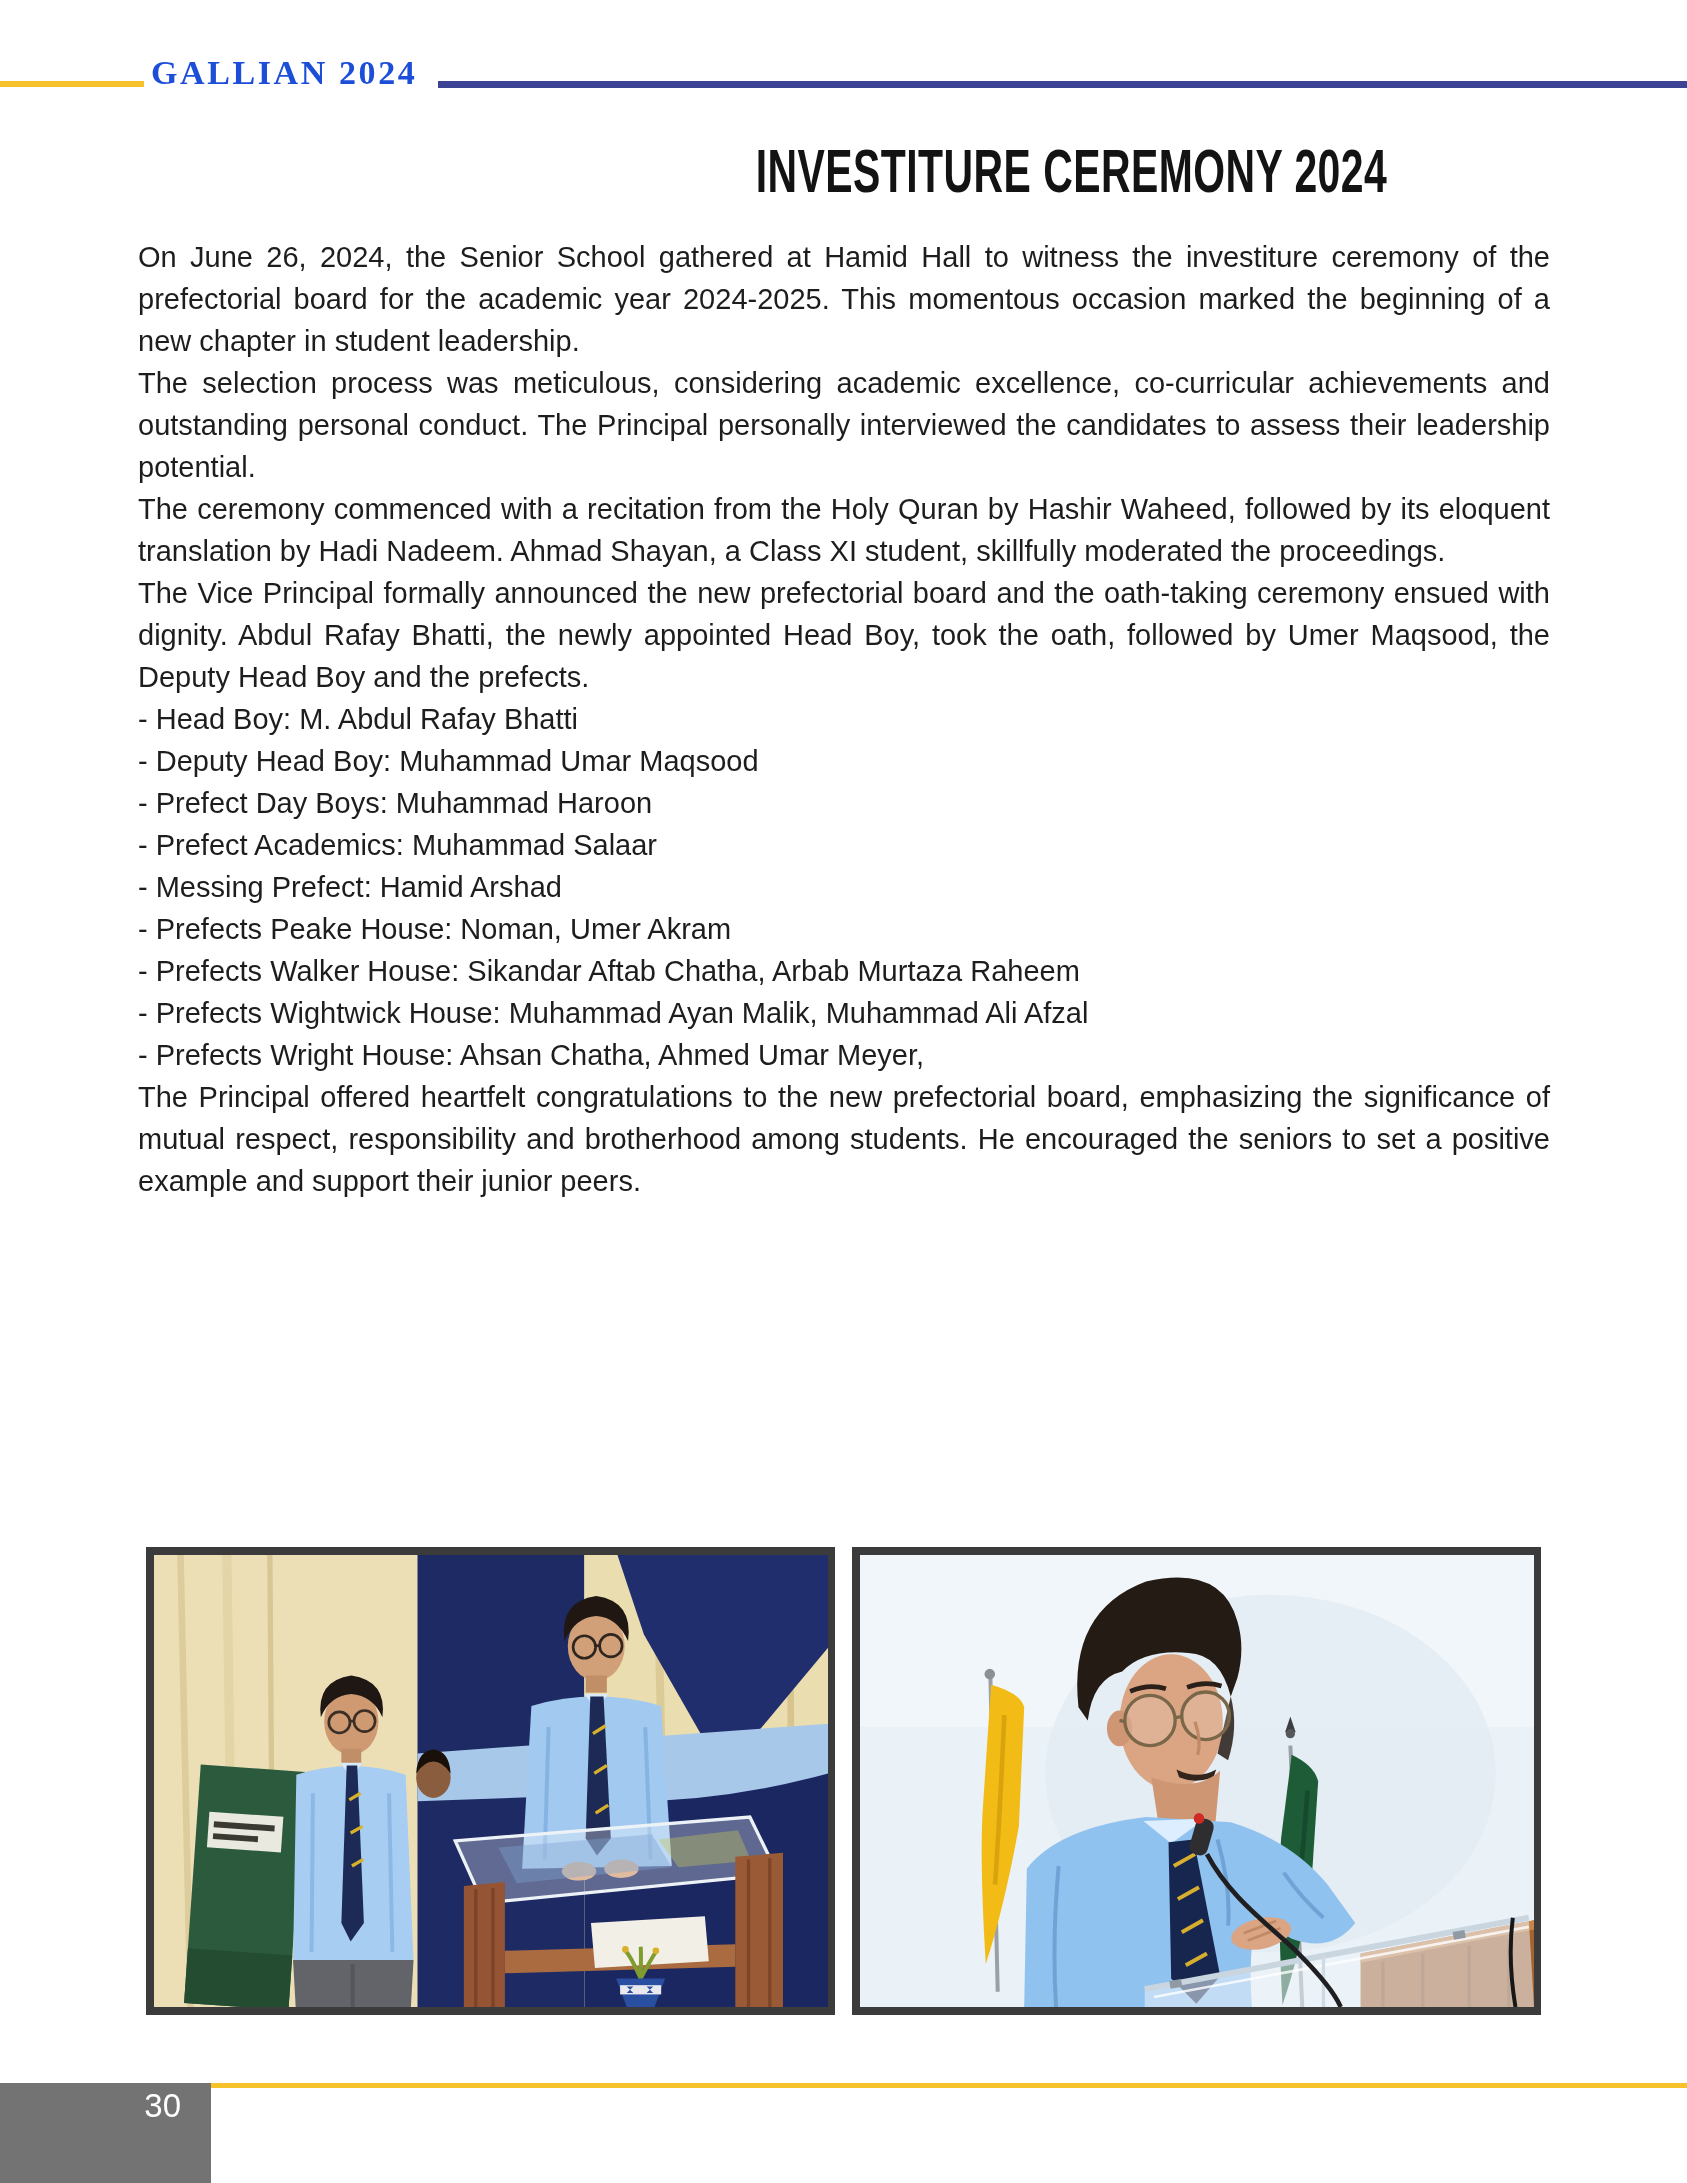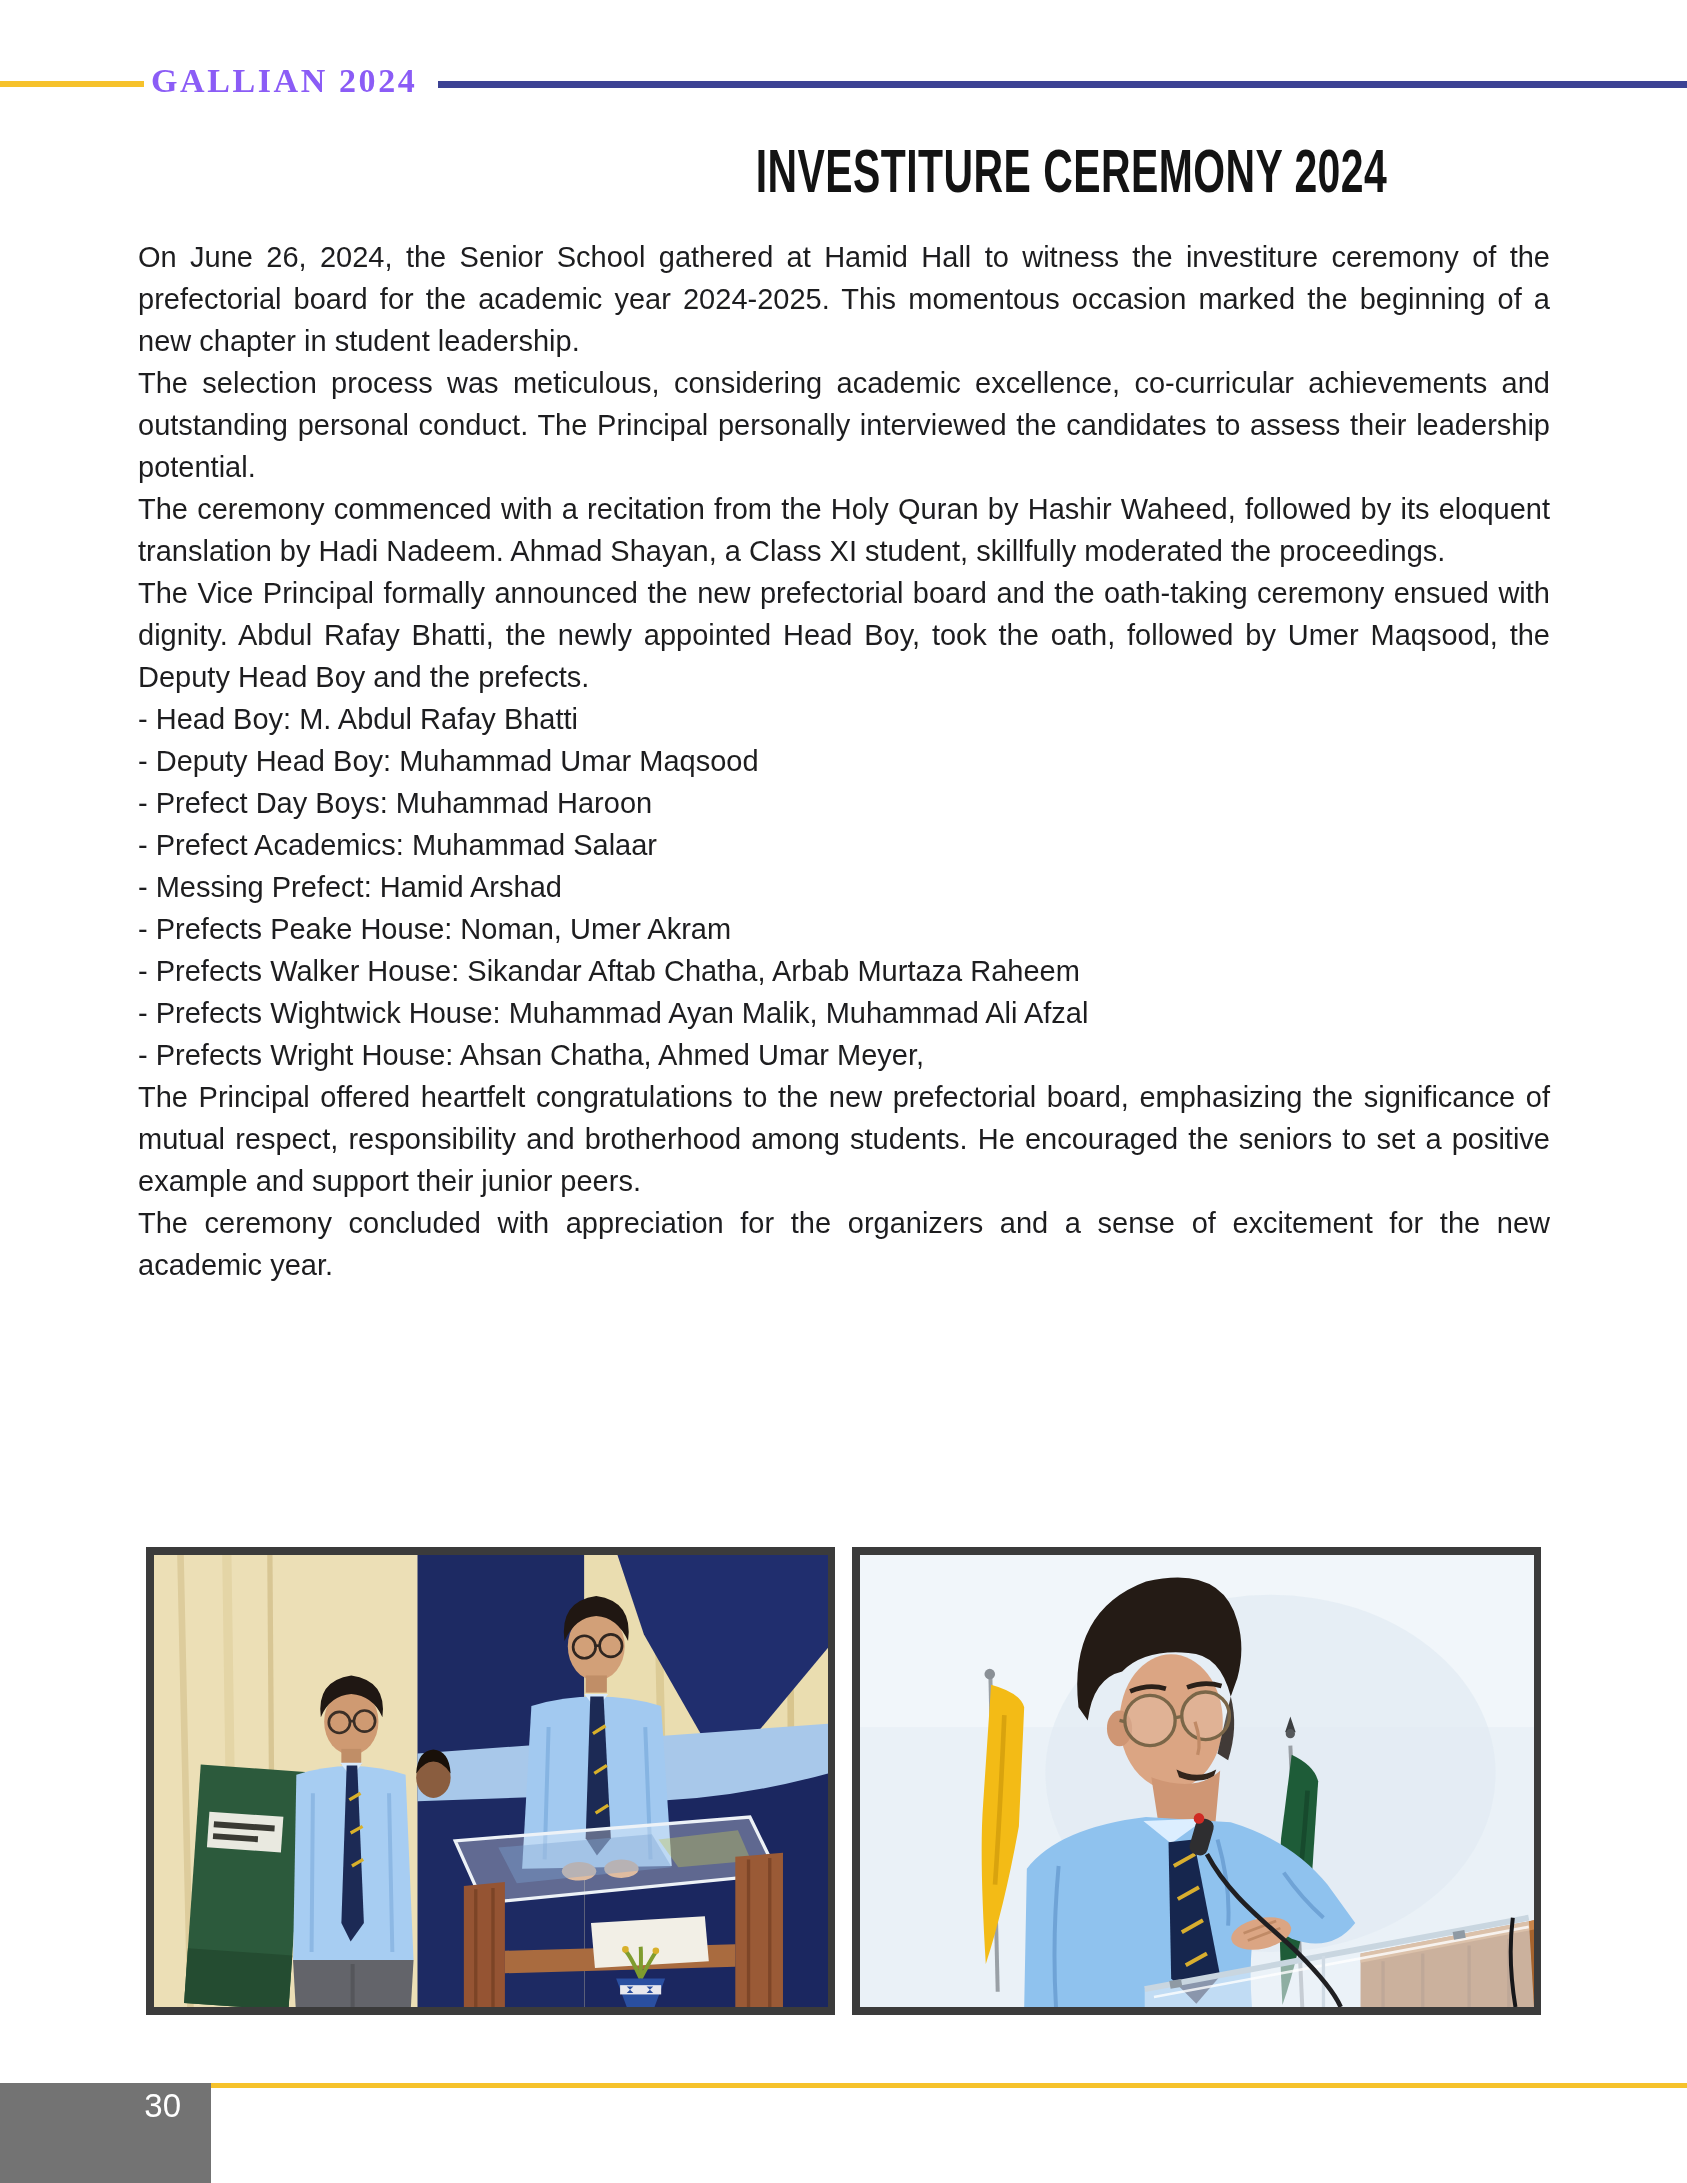--- a/index.html
+++ b/index.html
@@ -9,24 +9,24 @@
     background:#ffffff;
     overflow:hidden;
     font-family:"Liberation Sans", sans-serif;
   }
   
   .rule-yellow-left{
     position:absolute;left:0;top:81px;width:144px;height:6px;
     background:#F6C22B;
   }
   .brand{
-    position:absolute;left:151px;top:64px;
+    position:absolute;left:151px;top:56px;
     font-family:"Liberation Serif", serif;
     font-weight:bold;font-size:34px;line-height:34px;
-    letter-spacing:2.6px;color:#8b5cf6;white-space:nowrap;
+    letter-spacing:2.6px;color:#1d4ed8;white-space:nowrap;
   }
   .rule-blue-right{
     position:absolute;left:438px;top:81px;right:0;height:6.6px;
     background:#3C4294;
   }
   
   .title{
     position:absolute;left:138px;top:138px;width:1412px;margin:0;
     text-align:right;
   }
@@ -88,21 +88,20 @@
     <p class="plain">- Head Boy: M. Abdul Rafay Bhatti</p>
     <p class="plain">- Deputy Head Boy: Muhammad Umar Maqsood</p>
     <p class="plain">- Prefect Day Boys: Muhammad Haroon</p>
     <p class="plain">- Prefect Academics: Muhammad Salaar</p>
     <p class="plain">- Messing Prefect: Hamid Arshad</p>
     <p class="plain">- Prefects Peake House: Noman, Umer Akram</p>
     <p class="plain">- Prefects Walker House: Sikandar Aftab Chatha, Arbab Murtaza Raheem</p>
     <p class="plain">- Prefects Wightwick House: Muhammad Ayan Malik, Muhammad Ali Afzal</p>
     <p class="plain">- Prefects Wright House: Ahsan Chatha, Ahmed Umar Meyer,</p>
     <p>The Principal offered heartfelt congratulations to the new prefectorial board, emphasizing the significance of mutual respect, responsibility and brotherhood among students. He encouraged the seniors to set a positive example and support their junior peers.</p>
-    <p>The ceremony concluded with appreciation for the organizers and a sense of excitement for the new academic year.</p>
   </div>
 
   <figure class="photo photo-left" role="img" aria-label="Two prefects in sky-blue shirts and striped ties standing at an acrylic lectern in front of navy and cream stage curtains with a green house banner">
     <svg viewBox="0 0 1018 683" preserveAspectRatio="none">
 
       <rect x="0" y="0" width="1018" height="683" fill="#ecdfb6"></rect>
       <path d="M40 0 L55 683" stroke="#ddcc9c" stroke-width="10" fill="none"></path>
       <path d="M110 0 L120 683" stroke="#e4d5a6" stroke-width="14" fill="none"></path>
       <path d="M175 0 L180 683" stroke="#d8c694" stroke-width="8" fill="none"></path>
 

